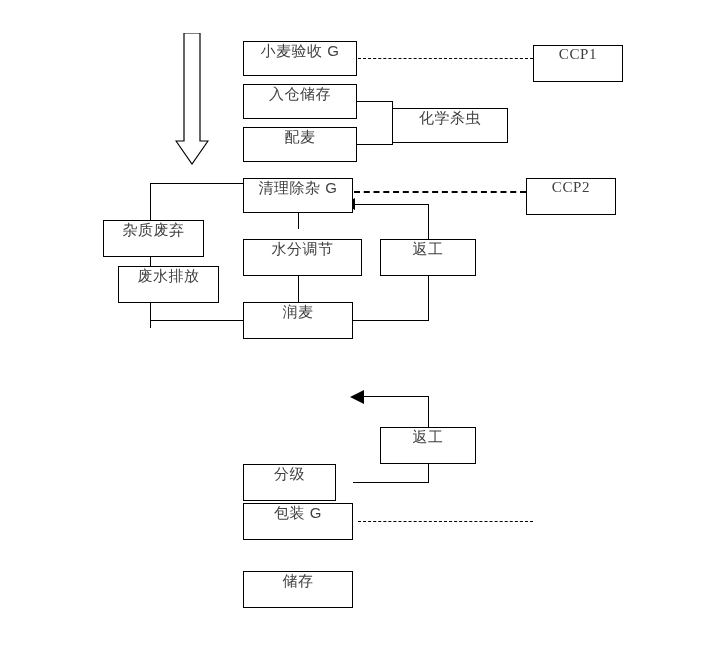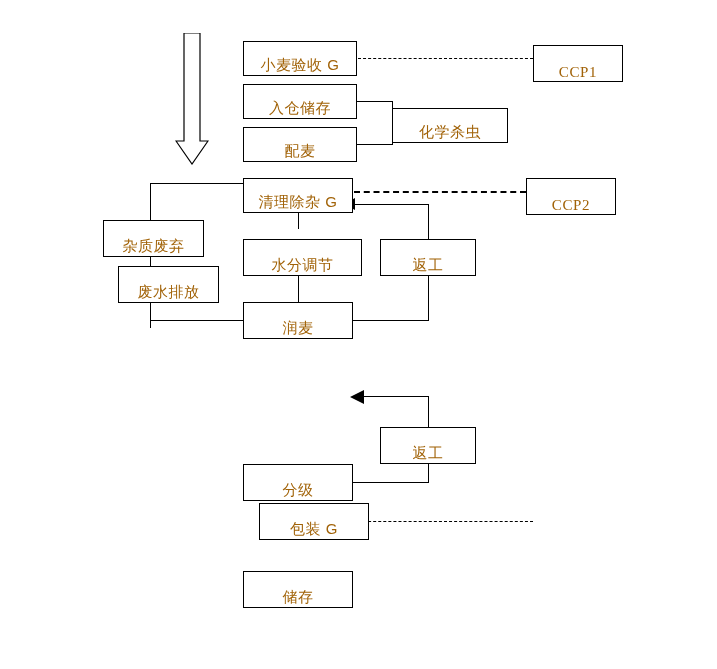--- a/index.html
+++ b/index.html
@@ -16,24 +16,24 @@
     height: 669px;
     background: #ffffff;
     overflow: hidden;
   }
   .node {
     position: absolute;
     box-sizing: border-box;
     border: 1px solid #000000;
     background: #ffffff;
     display: flex;
-    align-items: flex-end;
+    align-items: flex-start;
     justify-content: center;
     font-size: 15px;
-    color: #a16207;
+    color: #404040;
     white-space: nowrap;
     letter-spacing: 0.5px;
     z-index: 3;
   }
   .node.ccp {
     font-family: "Liberation Serif", "DejaVu Serif", serif;
     font-size: 15px;
     letter-spacing: 0.6px;
   }
   .line {
@@ -144,25 +144,25 @@
 
   <div class="node" style="left:243px; top:302px; width:110px; height:37px;">
     <span>润麦</span>
   </div>
 
 
   <div class="node" style="left:380px; top:427px; width:96px; height:37px;">
     <span>返工</span>
   </div>
 
-  <div class="node" style="left:243px; top:464px; width:110px; height:37px;">
+  <div class="node" style="left:243px; top:464px; width:93px; height:37px;">
     <span>分级</span>
   </div>
 
-  <div class="node" style="left:243px; top:503px; width:110px; height:37px;margin-left:16px;">
+  <div class="node" style="left:243px; top:503px; width:110px; height:37px;">
     <span>包装 G</span>
   </div>
 
   <div class="node" style="left:243px; top:571px; width:110px; height:37px;">
     <span>储存</span>
   </div>
 
   <div class="node ccp" style="left:533px; top:45px; width:90px; height:37px;">
     <span>CCP1</span>
   </div>

